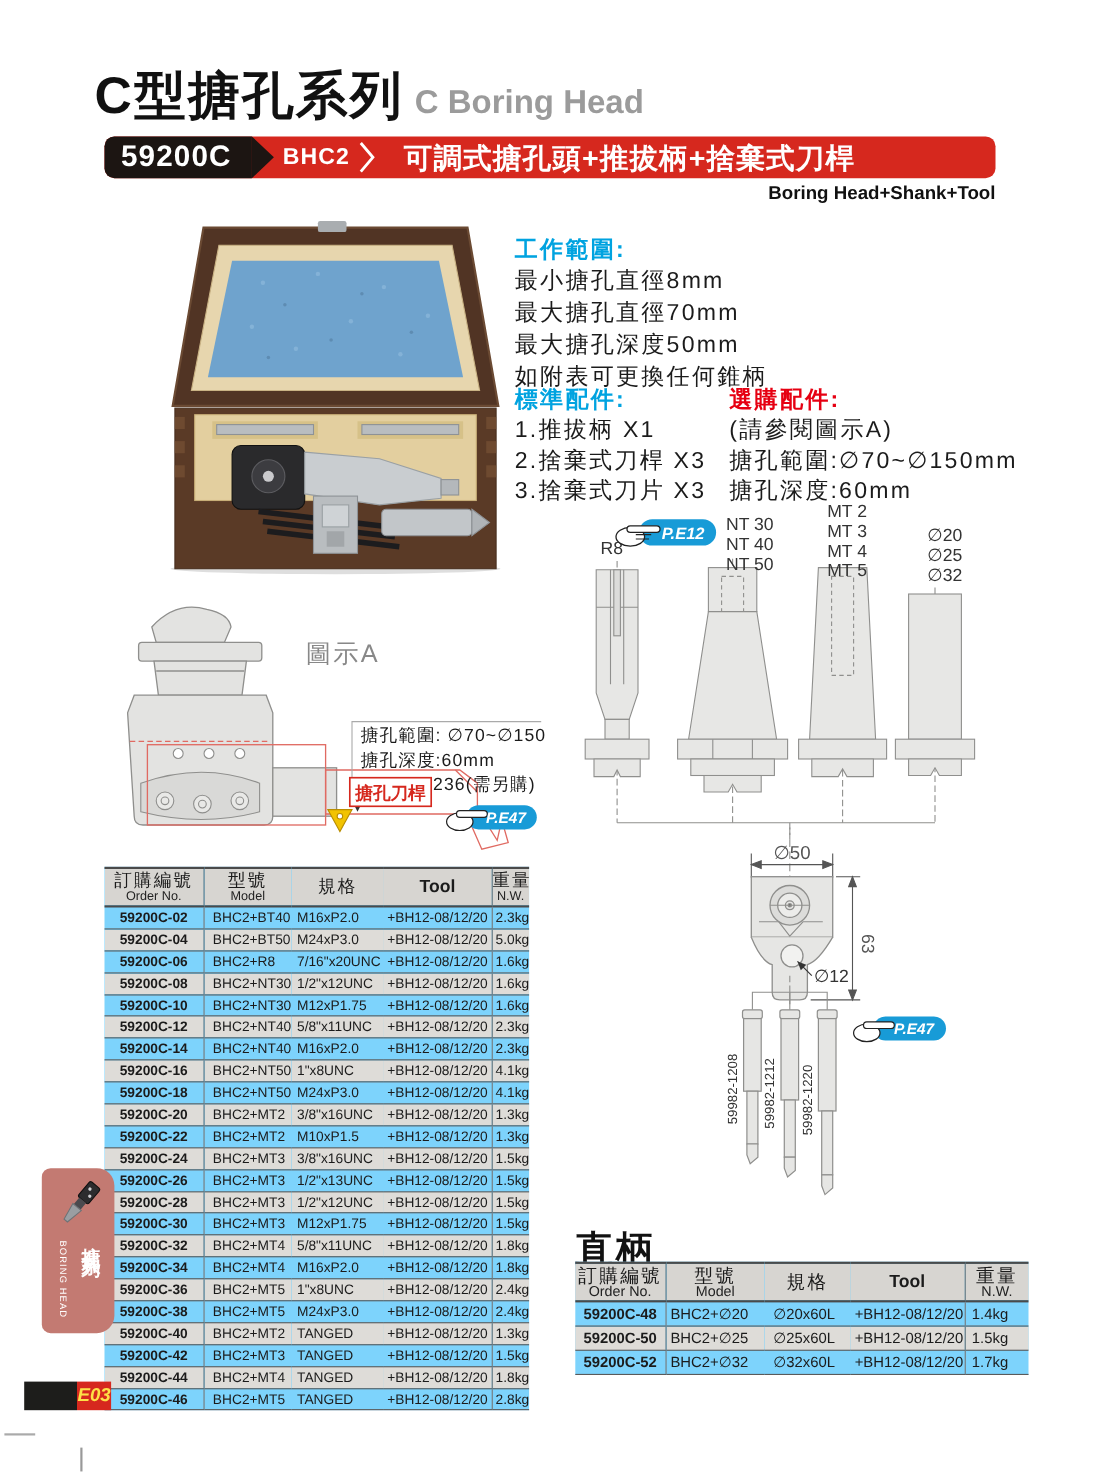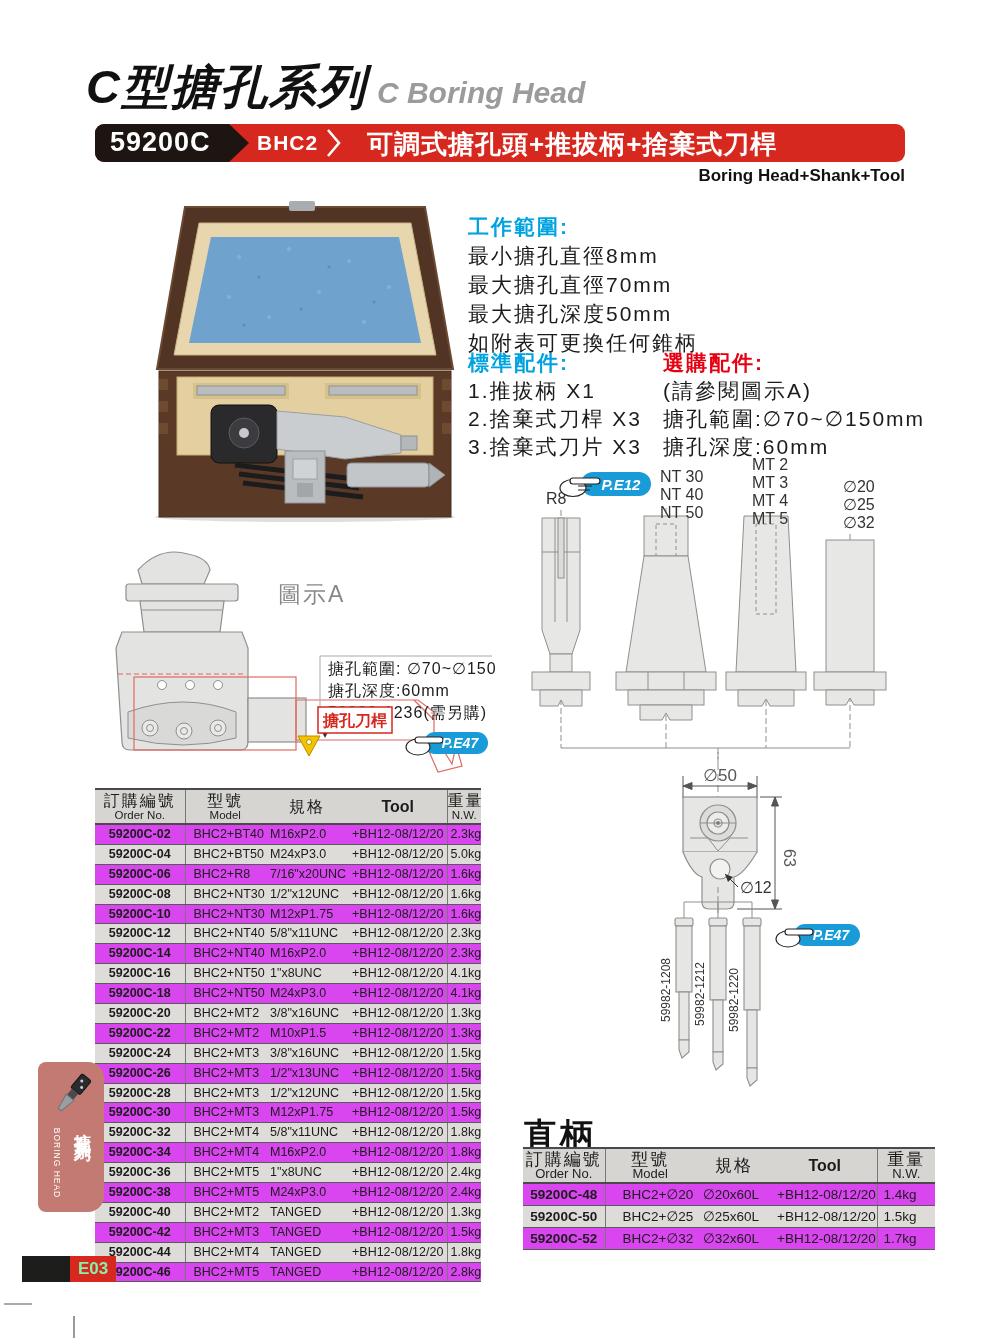--- a/index.html
+++ b/index.html
@@ -1,75 +1,75 @@
 <!DOCTYPE html>
 <html><head>
 <meta charset="utf-8">
 <style>
   html,body{margin:0;padding:0;background:#fff;}
   #page{position:relative;width:1000px;height:1338px;background:#fff;overflow:hidden;
         font-family:"Liberation Sans","DejaVu Sans",sans-serif;color:#1b1b1b;}
   .abs{position:absolute;}
 
   
-  .title-zh{left:86px;top:56px;font-size:47px;font-weight:bold;letter-spacing:2px;color:#111;font-style:italic;}
+  .title-zh{left:86px;top:56px;font-size:47px;font-weight:bold;letter-spacing:2px;color:#111;}
   .title-en{font-size:30px;font-weight:bold;color:#9b9b9b;letter-spacing:0px;margin-left:10px;}
   .banner{left:95px;top:124px;width:810px;height:38px;background:#d6281e;border-radius:9px;}
   .banner-black{position:absolute;left:0;top:0;width:134px;height:38px;background:#1c1512;border-radius:9px 0 0 9px;}
   .banner-arrow{position:absolute;left:134px;top:0;width:0;height:0;border-top:19px solid transparent;border-bottom:19px solid transparent;border-left:20px solid #1c1512;}
   .banner-code{position:absolute;left:15px;top:3px;font-size:27px;font-weight:bold;color:#fff;letter-spacing:1px;}
   .banner-model{position:absolute;left:162px;top:7px;font-size:21px;font-weight:bold;color:#fff;letter-spacing:1px;}
   .banner-chevron{position:absolute;left:230px;top:3px;}
   .banner-title{position:absolute;left:260px;top:3px;font-size:26px;font-weight:bold;color:#fff;letter-spacing:1px;white-space:nowrap;margin-left:12px;}
   .banner-sub{left:95px;top:166px;width:810px;text-align:right;font-size:17px;font-weight:bold;color:#111;}
 
   
   .h-cyan{color:#00a3e0;font-weight:bold;font-size:21px;letter-spacing:2px;}
   .h-red{color:#e60012;font-weight:bold;font-size:21px;letter-spacing:2px;}
   .info-line{font-size:21px;letter-spacing:2px;line-height:28px;white-space:nowrap;}
   .work{left:468px;top:213px;}
   .work .info-line{line-height:29px;}
   .std{left:468px;top:349px;}
   .opt{left:663px;top:349px;}
 
   
-  table.spec{border-collapse:collapse;table-layout:fixed;background:#d946ef;}
+  table.spec{border-collapse:collapse;table-layout:fixed;background:#7dd3fc;}
   table.spec th,table.spec td{margin:0;overflow:hidden;white-space:nowrap;font-weight:normal;}
   table.spec thead th{background:#d7d5d1;border-top:2px solid #4a4a4a;border-bottom:2px solid #4a4a4a;text-align:center;vertical-align:middle;padding:2px 0;}
   table.spec td{border-bottom:1px solid #5a5a5a;vertical-align:middle;}
   table.spec tr.alt td{background:#dedcd8;}
   table.spec .c1,table.spec th.c1{border-left:1.5px solid #777;}
   table.spec .c4,table.spec th.c4{border-left:1.5px solid #777;}
   .th-zh{display:block;font-size:16px;letter-spacing:2px;line-height:17px;}
   .th-en{display:block;font-size:11.5px;line-height:12px;color:#222;}
   .th-tool{font-size:16px;font-weight:bold;}
   #main-table{left:95px;top:788px;width:386px;}
   #main-table td{height:16.9px;font-size:12.5px;line-height:13px;}
   #main-table td.c0{font-weight:bold;text-align:center;}
   #main-table td.c1{padding-left:8px;}
   #main-table td.c2{padding-left:5px;}
   #main-table td.c3{padding-left:3px;}
   #main-table td.c4{padding-left:3px;}
   #straight-heading{left:523px;top:1113px;font-size:34px;font-weight:bold;letter-spacing:3px;color:#111;}
   #straight-table{left:523px;top:1147px;width:412px;}
   #straight-table td{height:19px;font-size:13.5px;line-height:14px;}
   #straight-table td.c0{font-weight:bold;text-align:center;}
-  #straight-table td.c1{padding-left:17px;}
+  #straight-table td.c1{padding-left:4px;}
   #straight-table td.c2{padding-left:8px;}
   #straight-table td.c3{padding-left:4px;}
   #straight-table td.c4{padding-left:6px;margin-top:40px;}
   #straight-table .th-zh{font-size:17px;}
   #straight-table .th-en{font-size:13px;}
 
   
   .side-tab{left:38px;top:1062px;width:66px;height:150px;background:#c37a72;border-radius:8px 16px 16px 8px;}
   .side-zh{position:absolute;right:10px;top:58px;writing-mode:vertical-rl;font-size:17px;font-weight:bold;color:#fff;letter-spacing:4px;}
   .side-en{position:absolute;left:-16px;top:96px;transform:rotate(90deg);font-size:8.5px;color:#fff;letter-spacing:1px;white-space:nowrap;}
   .foot-black{left:22px;top:1256px;width:48px;height:26px;background:#1d1d1b;}
-  .foot-red{left:70px;top:1256px;width:46px;height:26px;background:#d6281e;color:#86efac;font-size:17px;font-weight:bold;text-align:center;line-height:26px;}
+  .foot-red{left:70px;top:1256px;width:31px;height:26px;background:#d6281e;color:#fde047;font-size:17px;font-weight:bold;text-align:center;line-height:26px;font-style:italic;}
   .trim-h{left:4px;top:1303px;width:28px;height:2px;background:#aaa;}
   .trim-v{left:73px;top:1316px;width:2px;height:22px;background:#999;}
 
   svg text{font-family:"Liberation Sans","DejaVu Sans",sans-serif;}
 </style>
 </head>
 <body>
 
 <div id="page">
 

